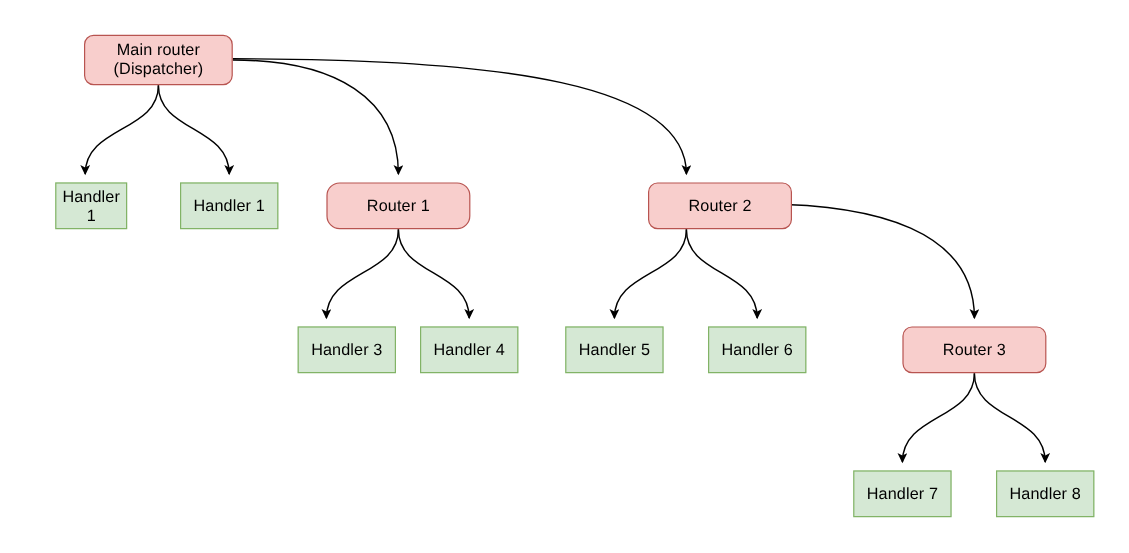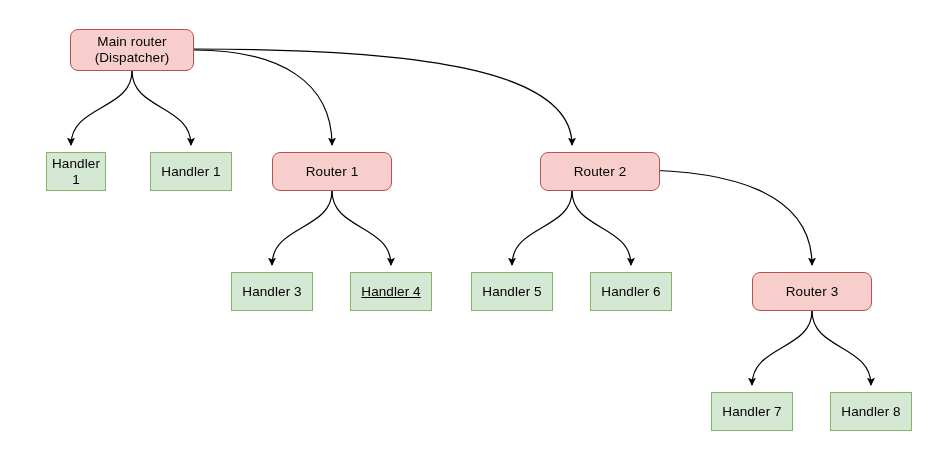--- a/index.html
+++ b/index.html
@@ -65,30 +65,30 @@
       <div class="node router" style="left: 70px; top: 29px; width: 124px; height: 42px;">
         <span class="lbl">Main router
 (Dispatcher)</span>
       </div>
       <div class="node handler" style="left: 46px; top: 152px; width: 60px; height: 39px;">
         <span class="lbl">Handler 1</span>
       </div>
       <div class="node handler" style="left: 150px; top: 152px; width: 82px; height: 39px;">
         <span class="lbl">Handler 1</span>
       </div>
-      <div class="node router" style="left: 272px; top: 152px; width: 120px; height: 39px;">
+      <div class="node router" style="left: 272px; top: 152px; width: 120px; height: 39px; border-radius: 11px;">
         <span class="lbl">Router 1</span>
       </div>
       <div class="node router" style="left: 512px; top: 152px; width: 120px; height: 39px; margin-left: 28px;">
         <span class="lbl">Router 2</span>
       </div>
-      <div class="node handler" style="left: 231px; top: 272px; width: 82px; height: 39px;">
+      <div class="node handler" style="left: 248px; top: 272px; width: 82px; height: 39px;">
         <span class="lbl">Handler 3</span>
       </div>
-      <div class="node handler" style="left: 350px; top: 272px; width: 82px; height: 39px; text-decoration: underline;">
+      <div class="node handler" style="left: 350px; top: 272px; width: 82px; height: 39px;">
         <span class="lbl">Handler 4</span>
       </div>
       <div class="node handler" style="left: 471px; top: 272px; width: 82px; height: 39px;">
         <span class="lbl">Handler 5</span>
       </div>
       <div class="node handler" style="left: 590px; top: 272px; width: 82px; height: 39px;">
         <span class="lbl">Handler 6</span>
       </div>
       <div class="node router" style="left: 752px; top: 272px; width: 120px; height: 39px;">
         <span class="lbl">Router 3</span>

